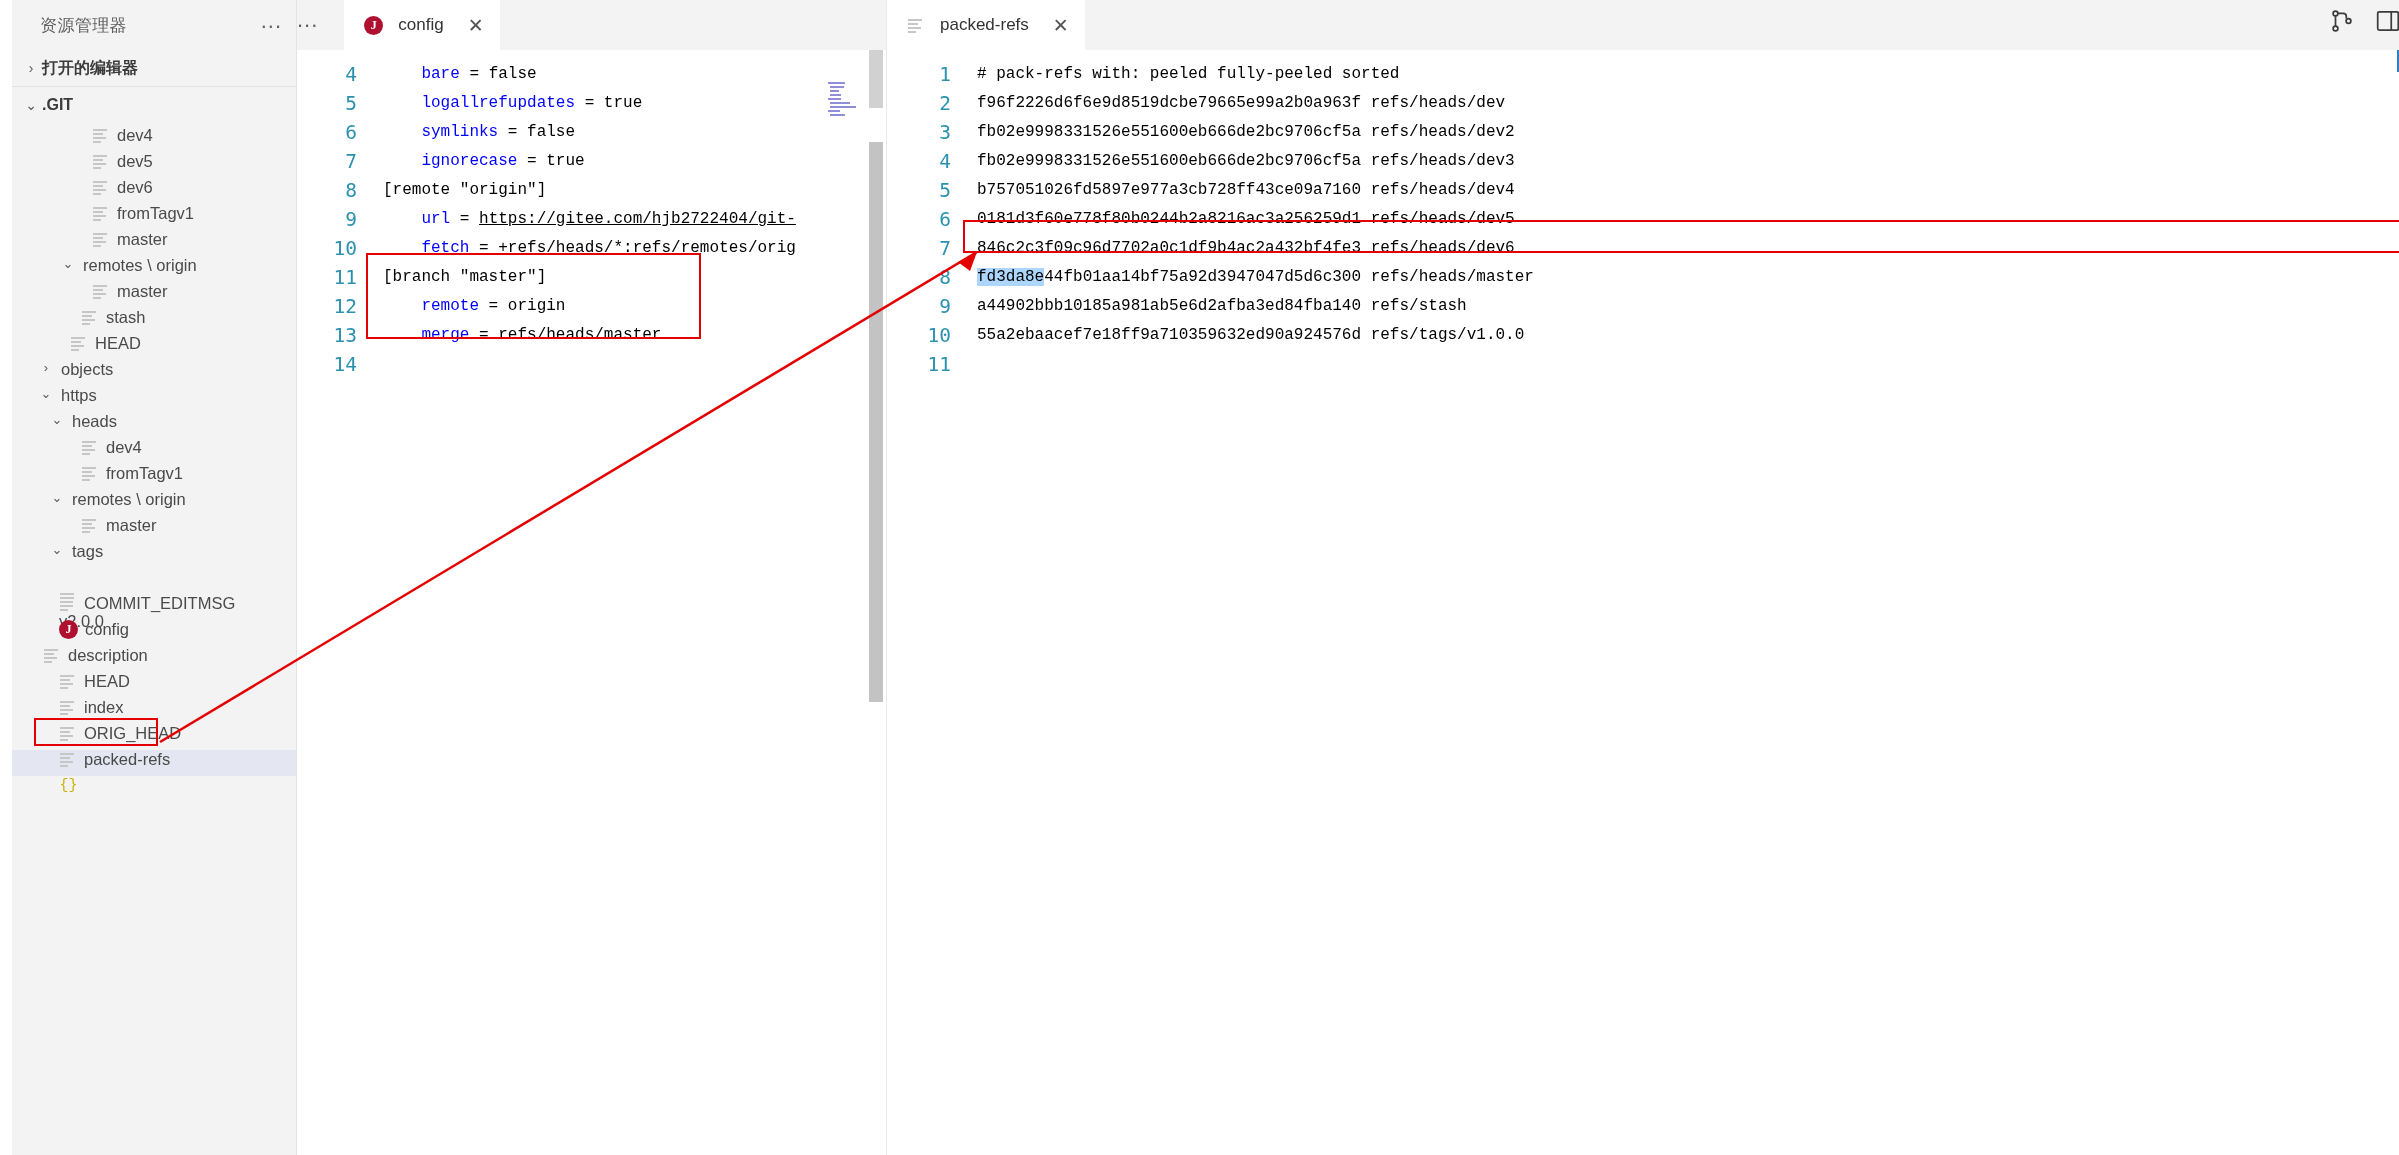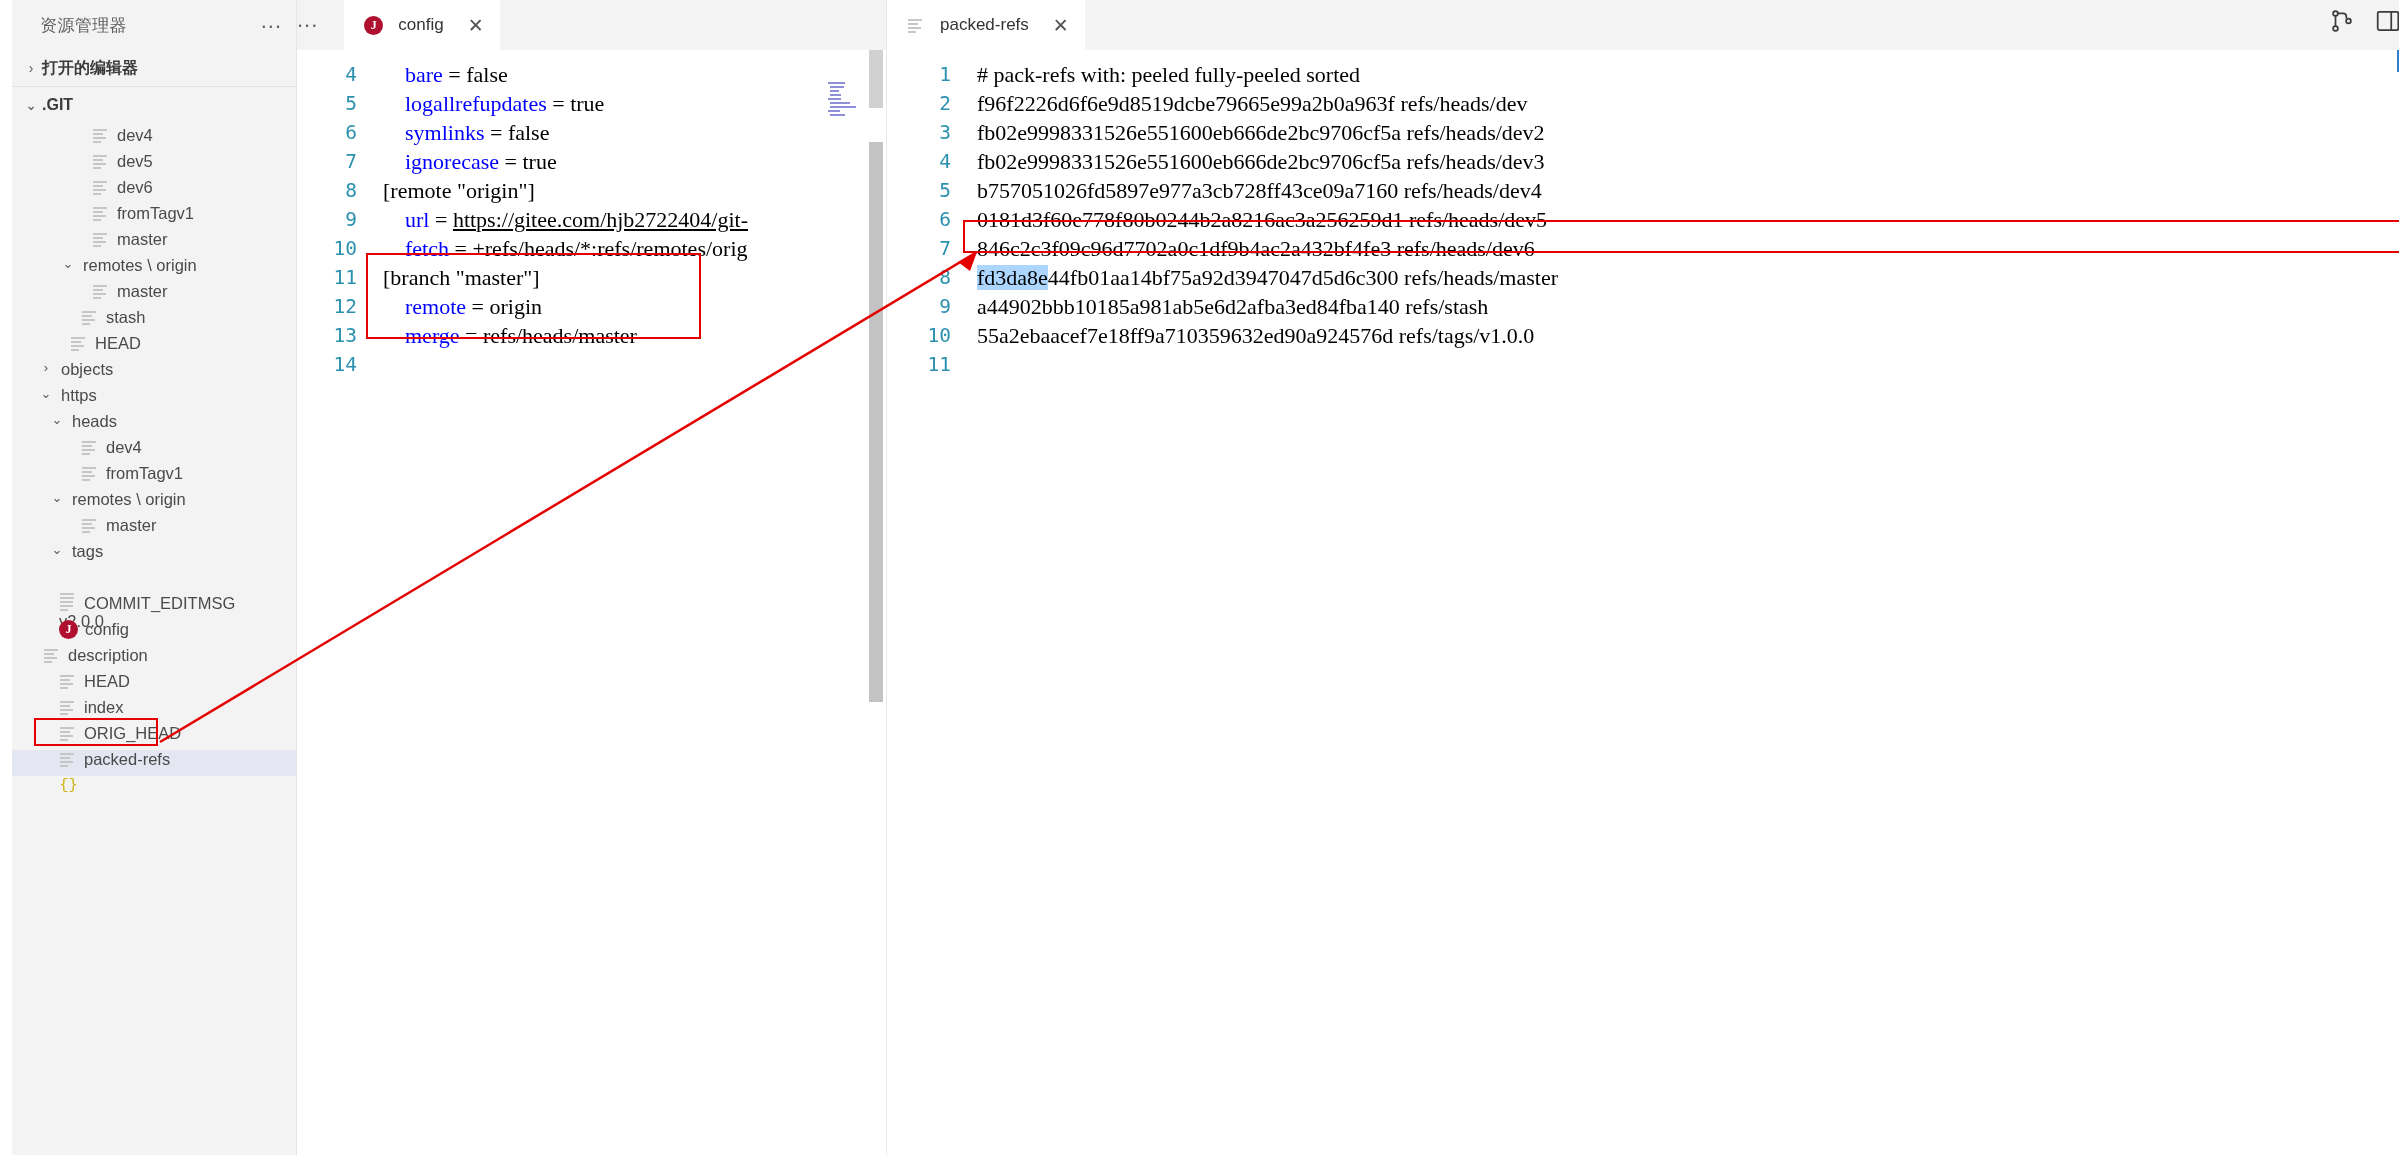--- a/index.html
+++ b/index.html
@@ -166,22 +166,22 @@
     font-size: 19.5px;
     line-height: 29px;
     color: #2b91af;
     user-select: none;
   }
   .gutter.wide { width: 78px; flex: 0 0 78px; }
   .code {
     flex: 1;
     padding-top: 10px;
     padding-left: 12px;
-    font-family: Liberation Serif, serif;
-    font-size: 22px;
+    font-family: Liberation Mono, monospace;
+    font-size: 16px;
     line-height: 29px;
     color: #000;
     white-space: pre;
     overflow: hidden;
     position: relative;
   }
   .code .ln { height: 29px; }
   .key { color: #0000ff; }
   .val { color: #000000; }
   .sect { color: #000000; }

